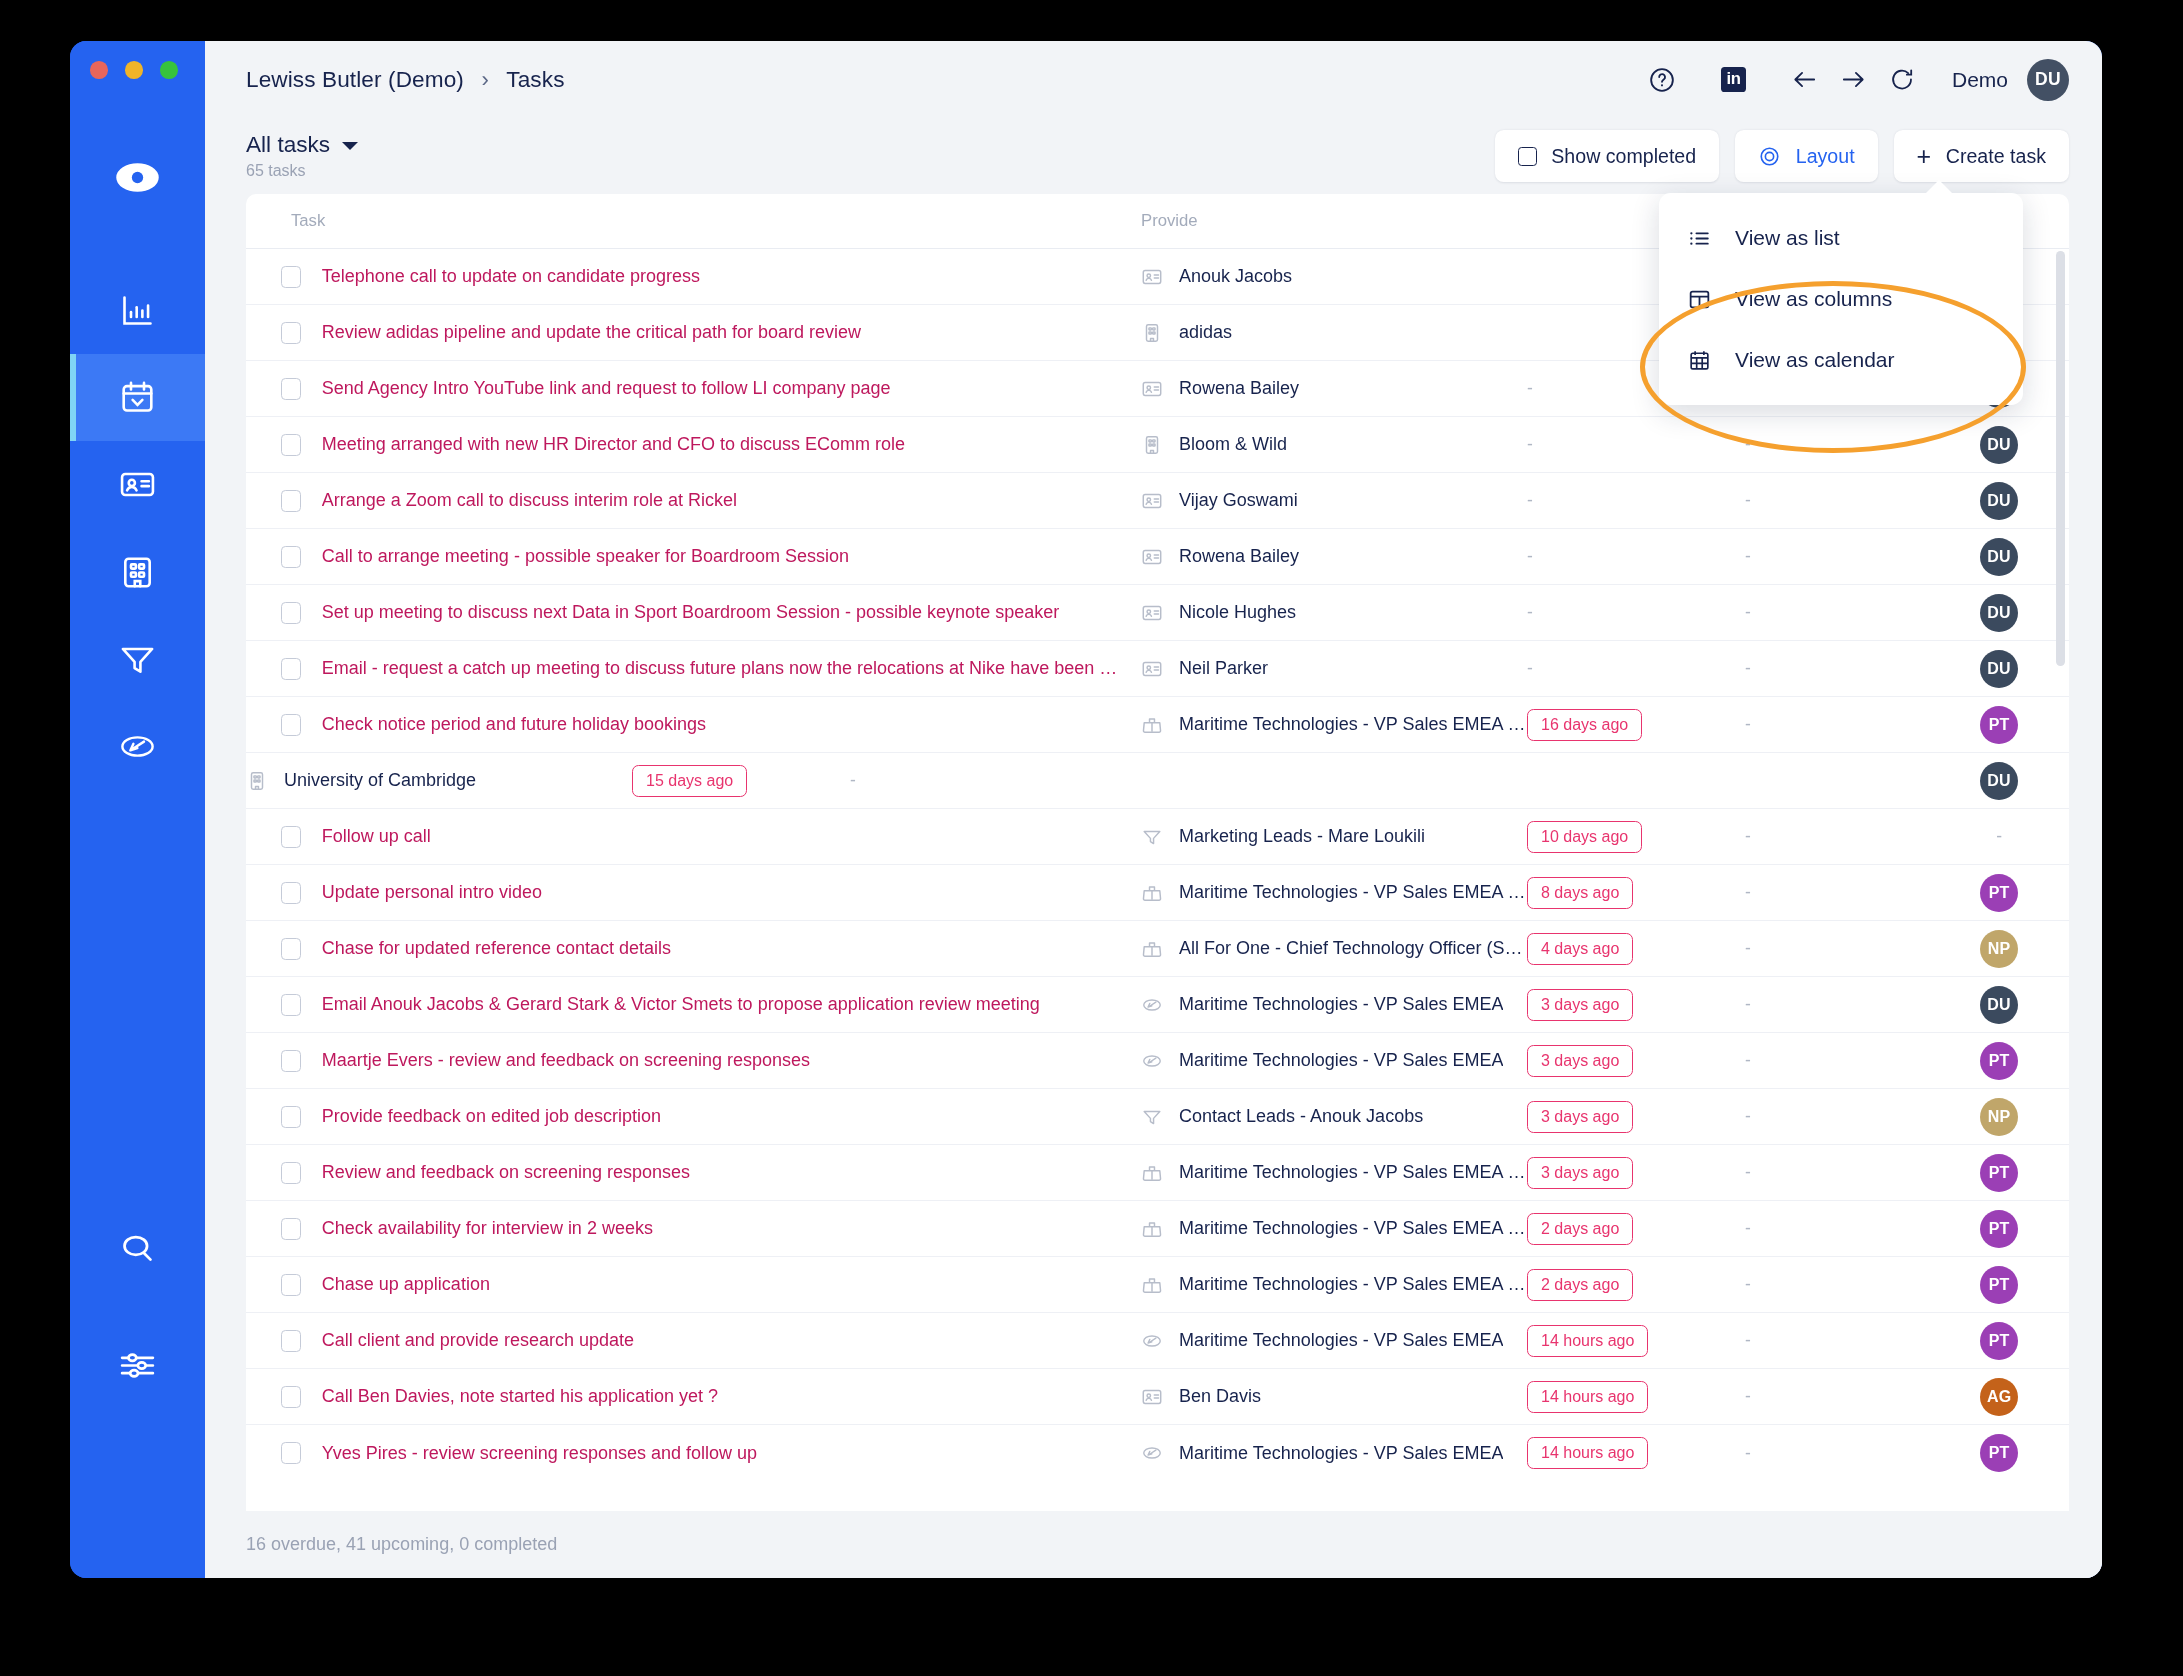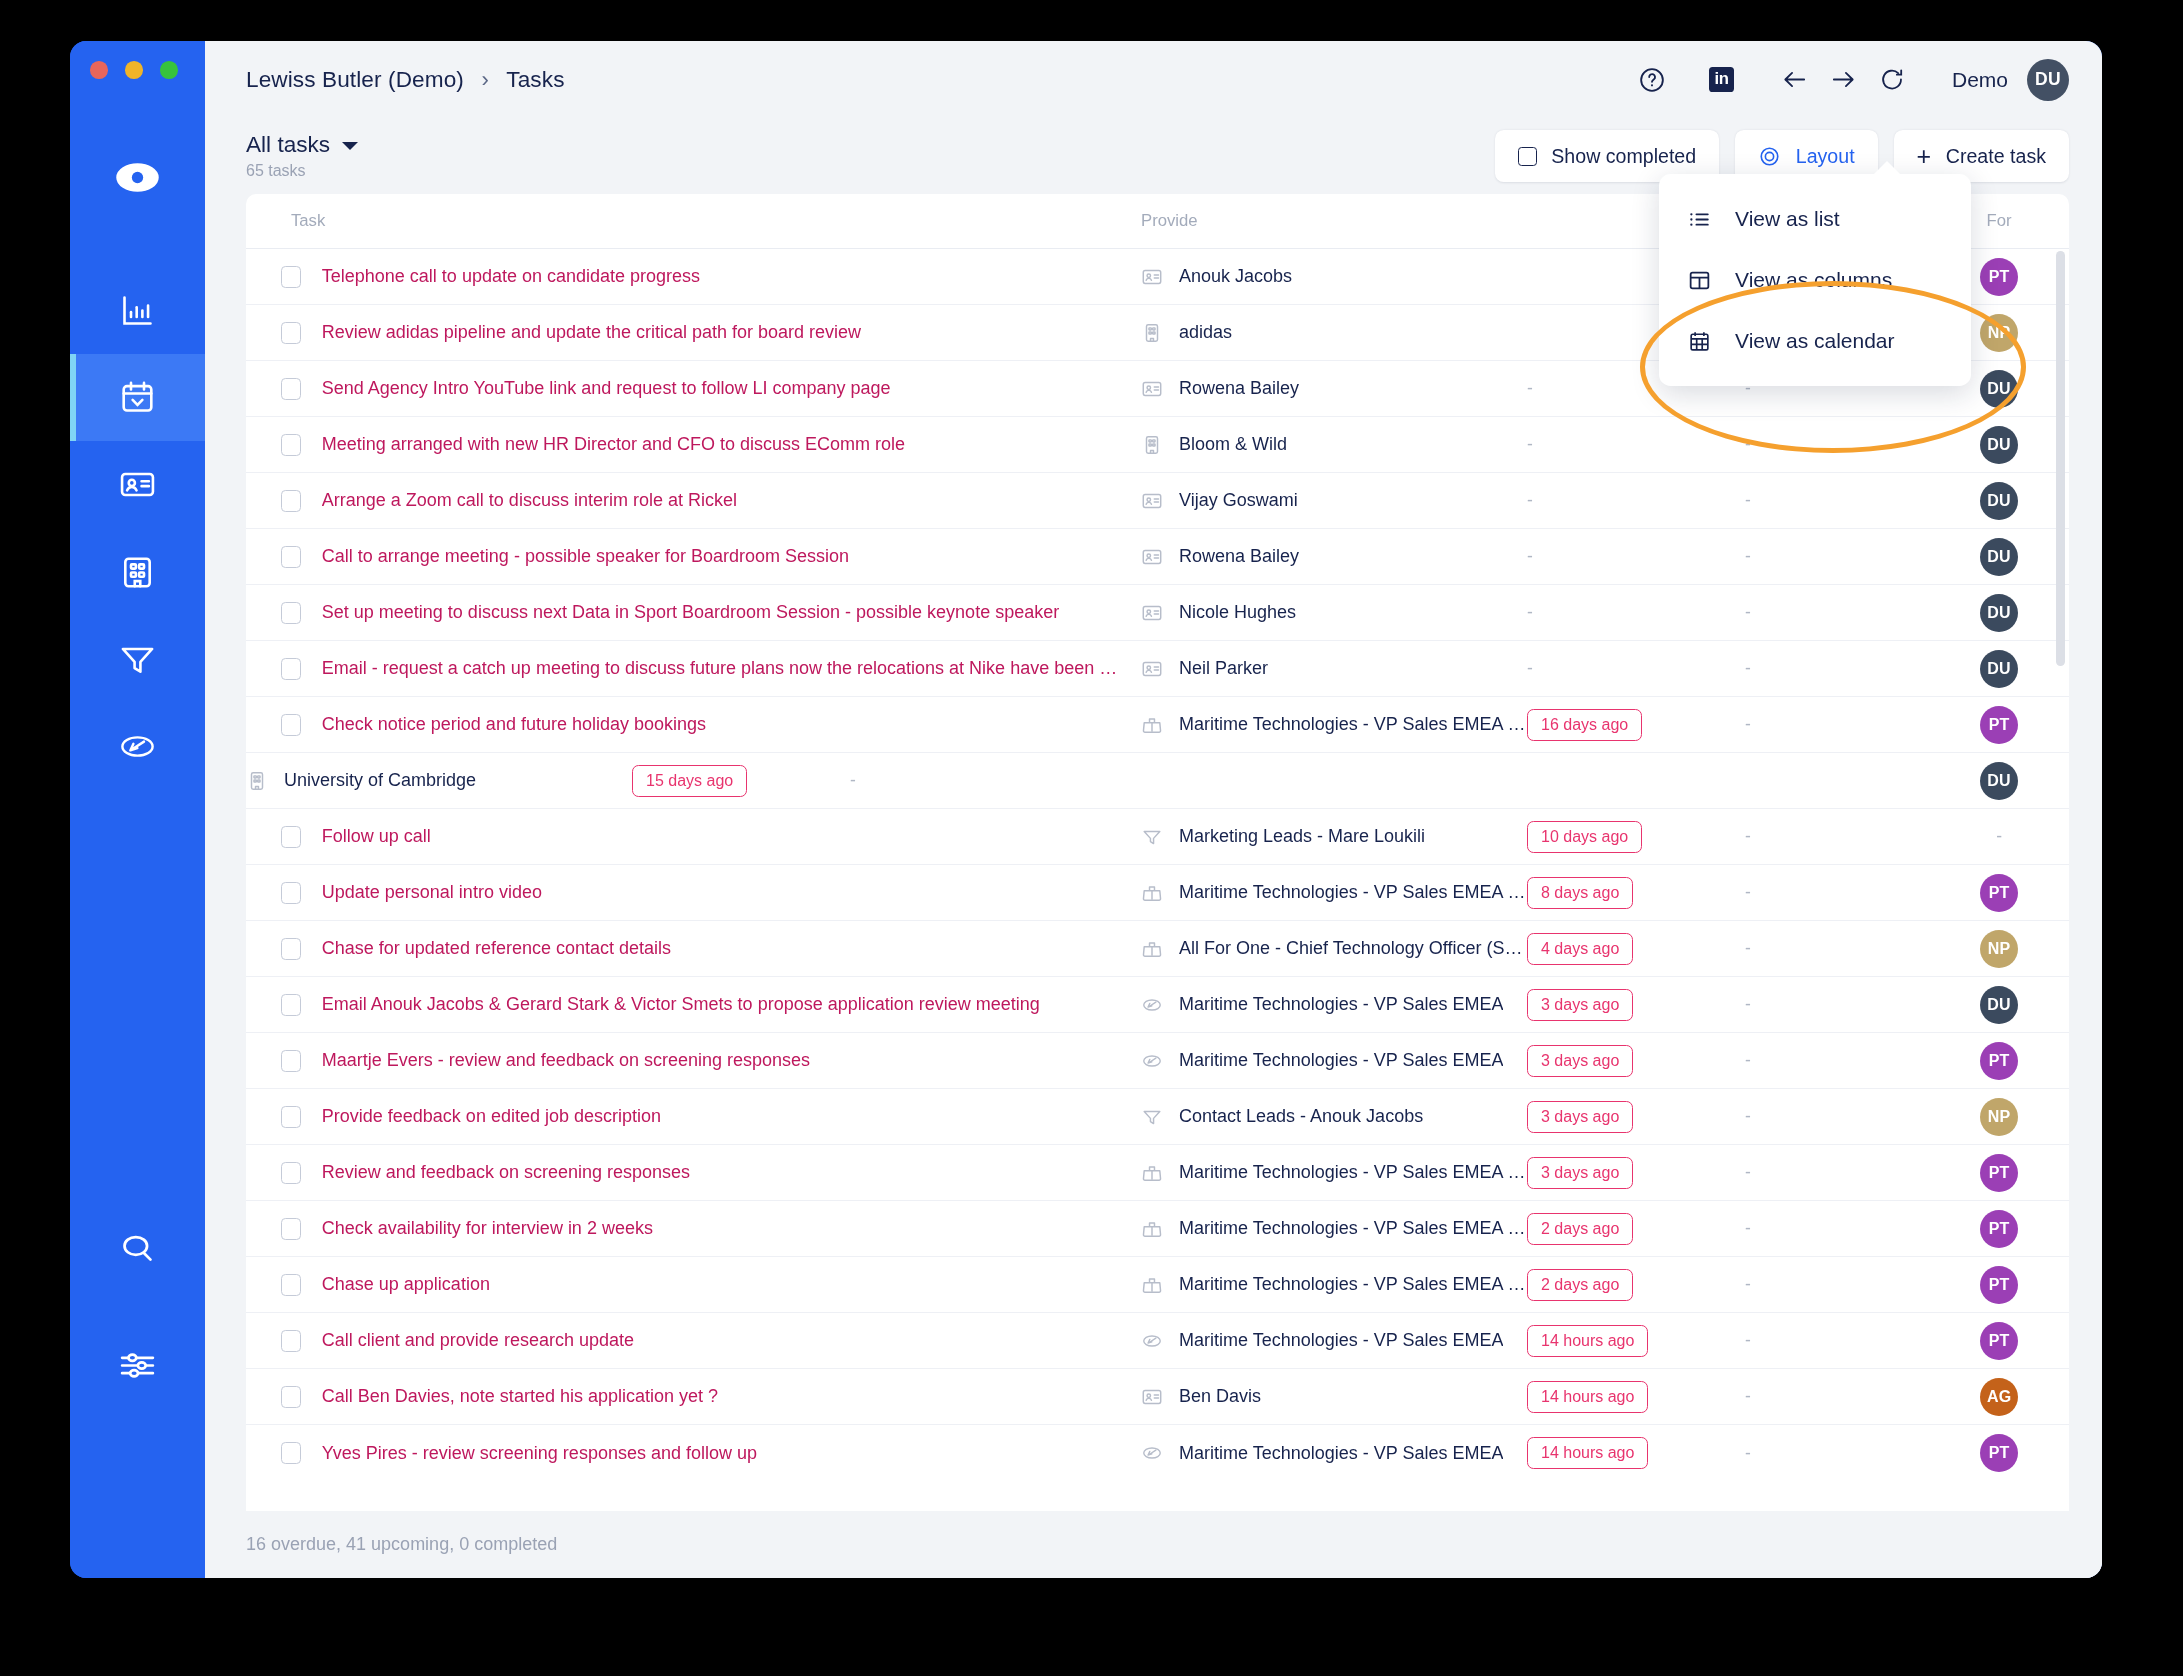--- a/index.html
+++ b/index.html
@@ -69,21 +69,21 @@
     display: flex; align-items: center;
     padding: 0 33px 0 41px;
   }
   .breadcrumb { display: flex; align-items: center; gap: 17.5px; }
   .bc-item { font-size: 22.6px; color: #17234d; letter-spacing: 0.1px; }
   .bc-sep { font-size: 22px; color: #5b6786; font-weight: 300; }
   .topbar-spacer { flex: 1; }
   .topbar-icons { display: flex; align-items: center; gap: 0; }
   .tb-btn {
     width: 49px; height: 49px;
-    display: flex; align-items: center; 
+    display: flex; align-items: center; justify-content: center;
     color: #17234d;
   }
   .tb-gap { width: 22px; }
   .li-badge {
     width: 25px; height: 25px; border-radius: 3.6px;
     background: #17234d; color: #ffffff;
     display: flex; align-items: center; justify-content: center;
     font-size: 16.7px; font-weight: bold; line-height: 1;
     letter-spacing: -0.4px;
   }
@@ -130,22 +130,22 @@
   .checkbox-sq {
     width: 19px; height: 19px;
     border: 1.8px solid #17234d;
     border-radius: 3.6px;
   }
   .plus-glyph { font-size: 25px; line-height: 1; color: #17234d; font-weight: 300; }
 
   
   #layout-menu {
     position: absolute;
-    left: 1454px; top: 56px;
-    width: 312px;
+    left: 1454px; top: 75px;
+    width: 364px;
     background: #ffffff;
     border-radius: 11.6px;
     box-shadow: 0 7.3px 29px rgba(20,30,60,0.16);
     padding: 14.6px 0;
     z-index: 40;
   }
   #layout-menu::before {
     content: "";
     position: absolute;
     top: -13px; right: 70px;

